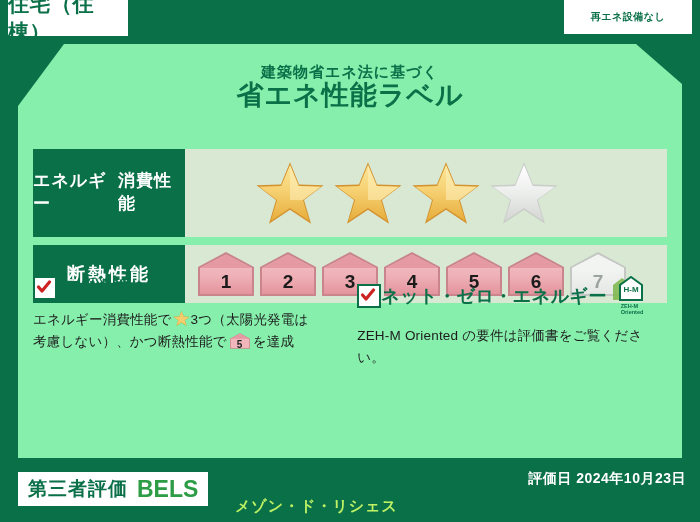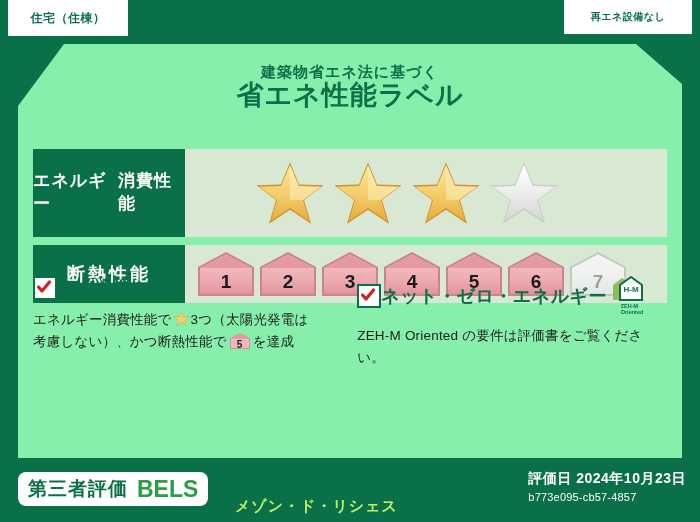--- a/index.html
+++ b/index.html
@@ -13,21 +13,21 @@
     position:relative;width:700px;height:522px;background:#0a7048;
   }
 
   
   .tab{
     position:absolute;top:0;background:#fff;
     display:flex;align-items:center;justify-content:center;
     color:#0a7048;font-weight:bold;
     letter-spacing:.5px;
   }
-  .tab-left{left:8px;width:120px;height:36px;font-size:12px;}
+  .tab-left{left:8px;width:120px;height:36px;font-size:21px;}
   .tab-right{right:8px;width:128px;height:34px;font-size:10px;}
 
   
   .card{
     position:absolute;left:18px;top:44px;width:664px;height:504px;
     background:#86efac;
     clip-path:polygon(0 62px, 46px 0, 618px 0, 664px 40px, 664px 414px, 0 414px);
   }
 
   
@@ -98,21 +98,21 @@
   .inline-house .n{
     position:absolute;left:0;right:0;bottom:0px;text-align:center;
     font-size:10px;font-weight:bold;color:#222;line-height:1;
   }
   .zehm-logo{display:inline-flex;align-items:center;gap:2px;vertical-align:-7px;margin-left:4px;flex-direction:column;}
 
   
   .footer{position:absolute;left:0;bottom:0;width:700px;height:60px;}
   .bels-box{
     position:absolute;left:18px;top:10px;height:34px;background:#fff;
-    display:flex;align-items:center;padding:0 10px;gap:9px;border-radius:8px;
+    display:flex;align-items:center;padding:0 10px;gap:9px;
   }
   .bels-jp{font-size:19px;font-weight:bold;color:#0a7048;letter-spacing:1px;}
   .bels-en{font-size:23px;font-weight:bold;color:#2c9c45;letter-spacing:0px;font-family:"Liberation Sans",sans-serif;}
   .building-name{
     position:absolute;left:235px;top:35px;
     color:#bef264;font-size:15px;letter-spacing:1px;font-weight:bold;
   }
   .eval{
     position:absolute;right:14px;top:8px;color:#fff;
   }
@@ -333,17 +333,16 @@
   </div>
 
   <div class="footer">
     <div class="bels-box">
       <span class="bels-jp">第三者評価</span>
       <span class="bels-en">BELS</span>
     </div>
     <div class="building-name">メゾン・ド・リシェス</div>
     <div class="eval">
       <div class="eval-date">評価日 2024年10月23日</div>
-      <div class="eval-id">b773e095-cb57-4857</div>
     </div>
   </div>
 
 </div>
 
 </body></html>

